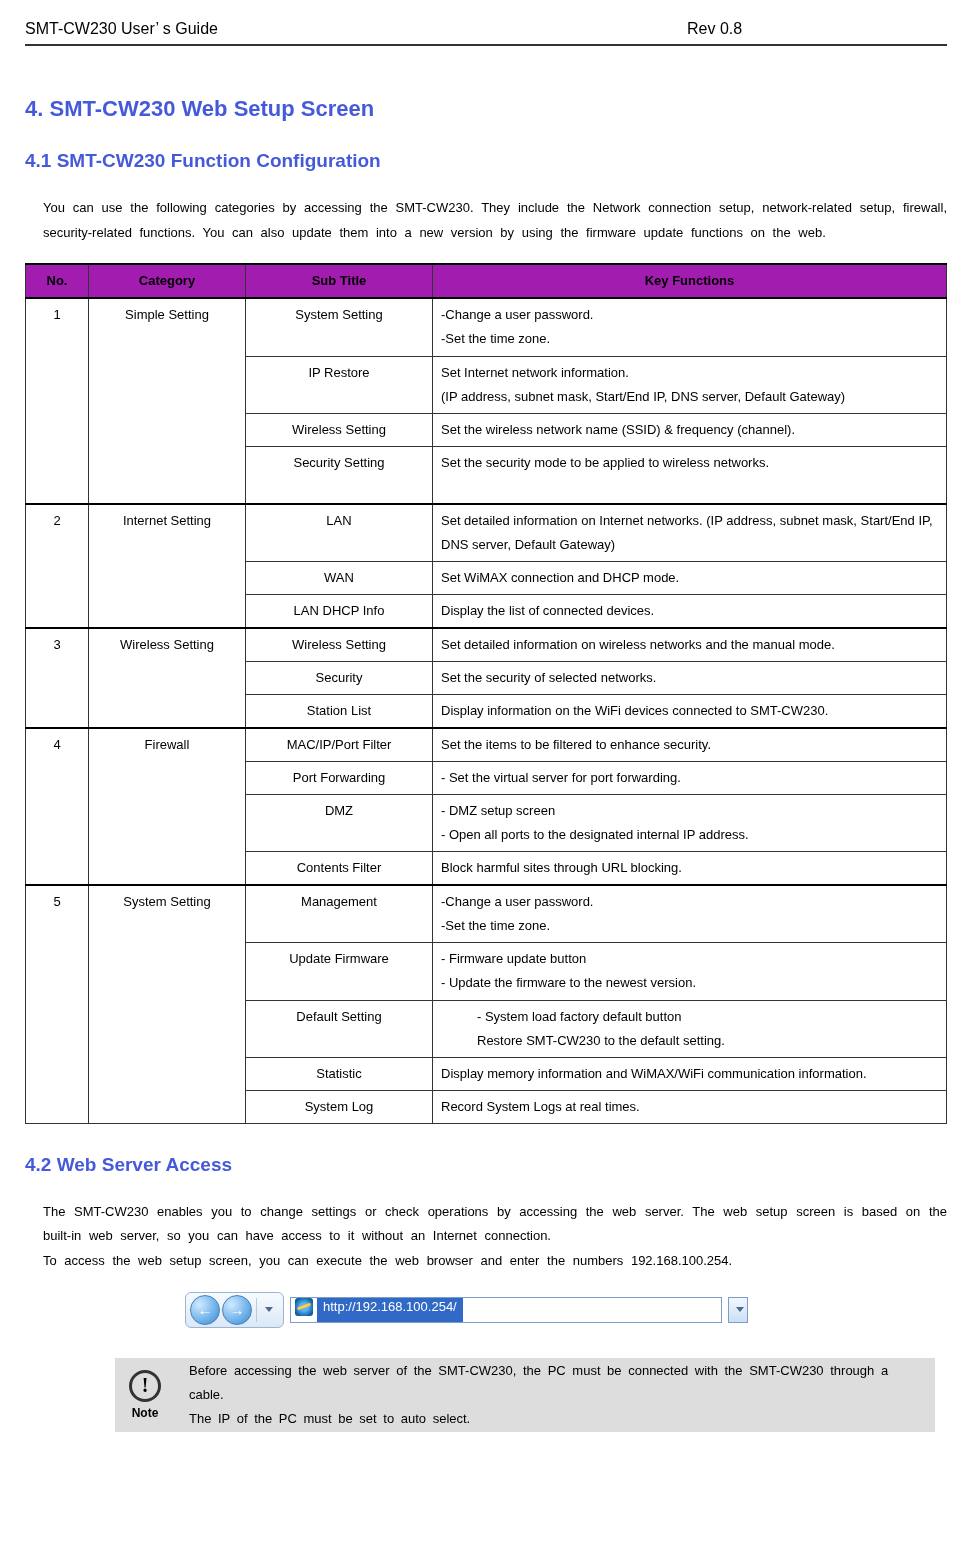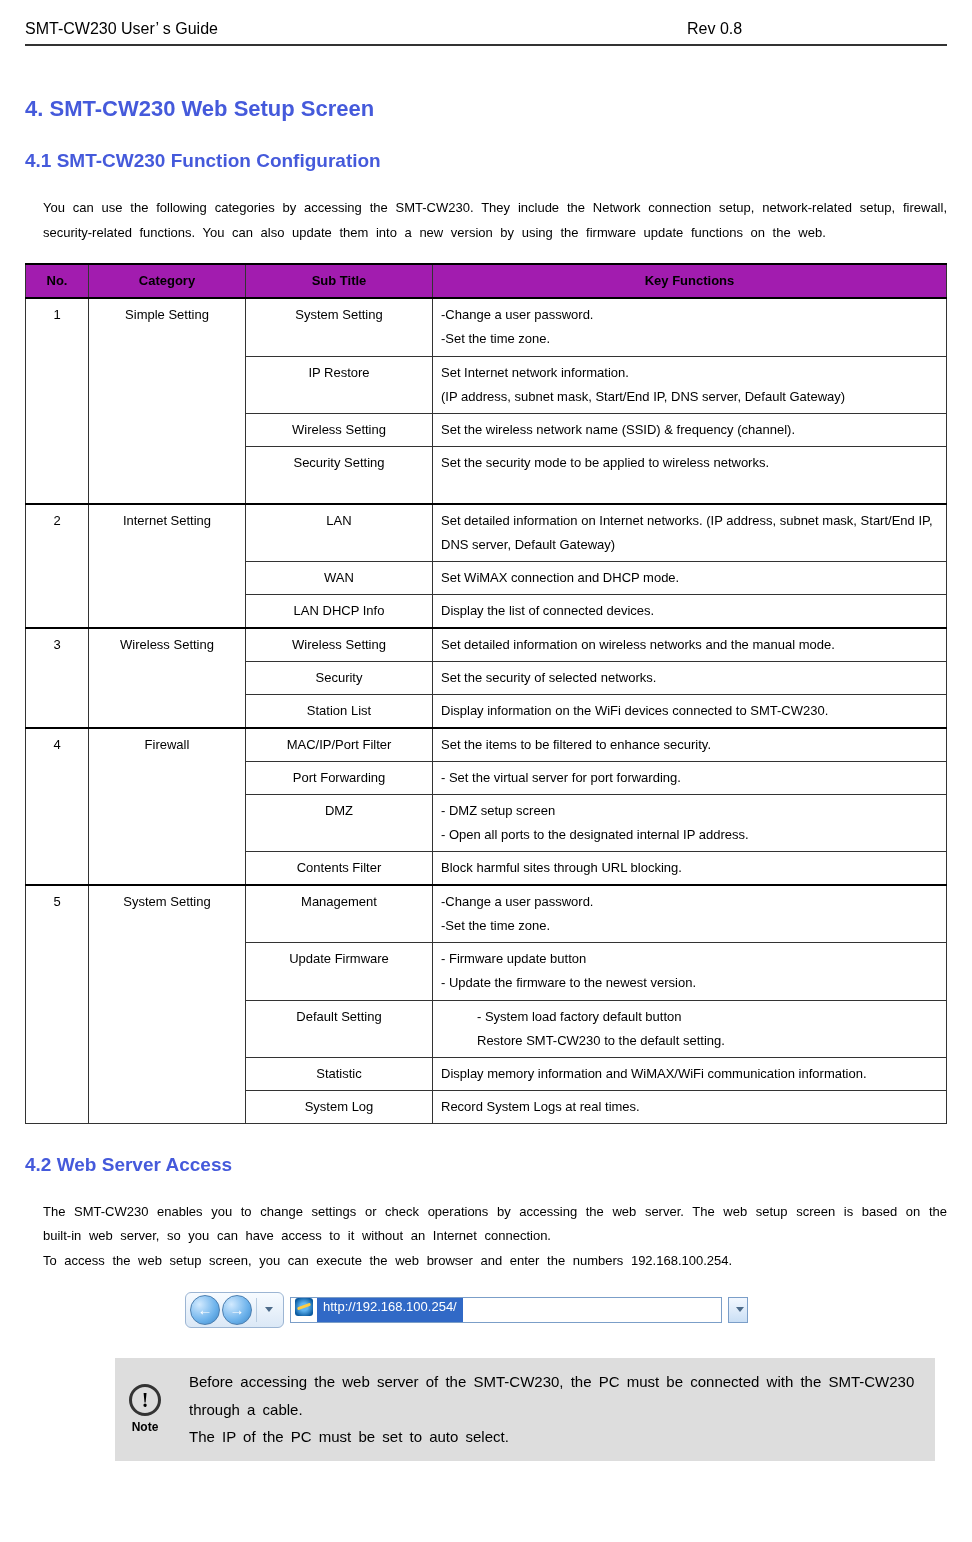--- a/index.html
+++ b/index.html
@@ -157,22 +157,22 @@
   }
   .note-icon {
     width: 26px; height: 26px; border: 3px solid #333; border-radius: 50%;
     display:flex; align-items:center; justify-content:center;
     font-family: Georgia, serif; font-size: 20px; font-weight: bold;
   }
   .note-label { font-size: 12px; font-weight: bold; }
   .note-body {
     flex: 1;
     background: #ddd;
-    padding: 10px 14px;
-    font-size: 15px;
+    padding: 1px 14px;
+    font-size: 13px;
     line-height: 1.85;
     word-spacing: 3px;
   }
 
   .page-num {
     text-align: center;
     font-size: 12px;
     font-weight: bold;
     margin-top: 22px;
   }

